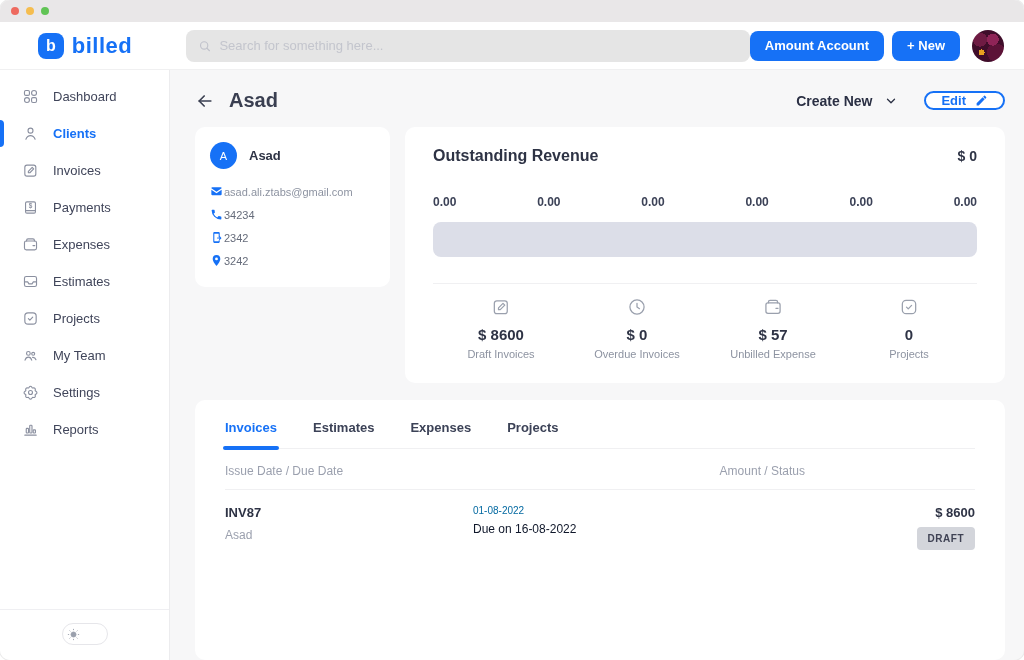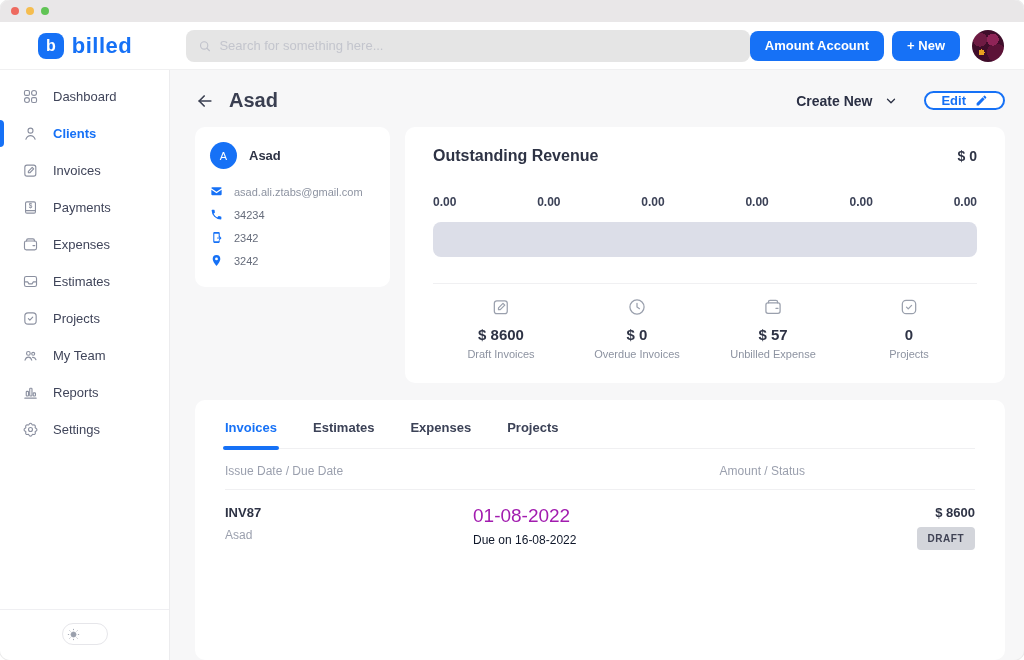--- a/index.html
+++ b/index.html
@@ -58,21 +58,21 @@
   .edit-btn { display:flex; align-items:center; gap:9px; border:2px solid #1671F6; color:#1671F6; background:#fff;
               border-radius:10px; height:19px; padding:0 15px; font-weight:700; font-size:13px; cursor:pointer; font-family:inherit; }
   .edit-btn svg { width:13px; height:13px; fill:#1671F6; }
   
   .row1 { display:flex; gap:15px; align-items:flex-start; flex:0 0 auto; }
   .client-card { width:195px; background:#fff; border-radius:10px; padding:15px 15px 20px; flex:0 0 auto; }
   .client-head { display:flex; align-items:center; gap:12px; margin-bottom:16px; }
   .client-avatar { width:27px; height:27px; border-radius:50%; background:#1671F6; color:#fff; font-size:11px;
                    display:flex; align-items:center; justify-content:center; font-weight:400; }
   .client-name { font-weight:700; font-size:13px; color:#2e3345; }
-  .contact-row { display:flex; align-items:center; gap:11px; margin-top:10px; font-size:11px; color:#60collect6e; }
+  .contact-row { display:flex; align-items:center; gap:1px; margin-top:10px; font-size:11px; color:#60collect6e; }
   .contact-row { color:#666c7b; }
   .contact-row.email { color:#8d93a1; }
   .contact-icon { width:13px; height:13px; display:flex; flex:0 0 auto; }
   .contact-icon svg { width:13px; height:13px; fill:#1671F6; stroke:none; }
   
   .revenue-panel { flex:1; background:#fff; border-radius:10px; padding:20px 28px 0; height:256px; }
   .revenue-head { display:flex; justify-content:space-between; align-items:center; }
   .revenue-title { font-size:16px; font-weight:700; color:#2e3345; }
   .revenue-total { font-size:14px; font-weight:700; color:#2e3345; }
   .ticks { display:flex; justify-content:space-between; margin-top:30px; font-size:12px; font-weight:700; color:#3c4257; }
@@ -89,21 +89,21 @@
   .tab { font-size:13px; font-weight:700; color:#3c4257; padding-bottom:13px; position:relative; cursor:pointer; }
   .tab.active { color:#1671F6; }
   .tab.active::after { content:""; position:absolute; bottom:-2px; left:-2px; right:-2px; height:4px;
                        background:#1671F6; border-radius:4px; }
   .thead { display:grid; grid-template-columns:248px 1fr 170px; padding:15px 0 11px; border-bottom:1px solid #f0f0f2;
            font-size:12px; color:#9ba0ae; }
   .thead .right { text-align:right; }
   .trow { display:grid; grid-template-columns:248px 1fr 170px; padding:15px 0; cursor:pointer; }
   .cell-invoice .inv { font-size:13px; font-weight:700; color:#2e3345; }
   .cell-invoice .cli { font-size:12px; color:#9ba0ae; margin-top:8px; }
-  .cell-date .issue { font-size:19px; color:#a21caf; }
+  .cell-date .issue { font-size:10px; color:#0369a1; }
   .cell-date .due { font-size:12px; color:#0f172a; margin-top:6px; }
   .cell-amount { display:flex; flex-direction:column; align-items:flex-end; gap:7px; }
   .cell-amount .amt { font-size:13px; font-weight:700; color:#2e3345; }
   .badge { background:#D3D5DB; color:#3f4254; font-size:10px; font-weight:700; letter-spacing:.5px;
            padding:6px 11px; border-radius:4px; }
 </style>
 </head>
 <body>
 
 <div class="window">
@@ -210,36 +210,36 @@
               <circle cx="15.8" cy="9.6" r="2.1"></circle>
               <path d="M4.3 18.5c.8-2.9 2.5-4.3 4.7-4.3s3.9 1.4 4.7 4.3"></path>
               <path d="M15 14.6c2.2-.2 3.9 1 4.7 3.4"></path>
             </svg>
           </span>
         <span class="nav-label">My Team</span>
       </div>
       <div class="nav-item">
         <span class="nav-icon">
             <svg viewBox="0 0 24 24">
+              <circle cx="12" cy="12" r="2.8"></circle>
+              <path d="M10.3 4.2a2 2 0 013.4 0l.6 1a1 1 0 001 .5l1.2-.2a2 2 0 012.3 2.3l-.2 1.2a1 1 0 00.5 1l1 .6a2 2 0 010 3.4l-1 .6a1 1 0 00-.5 1l.2 1.2a2 2 0 01-2.3 2.3l-1.2-.2a1 1 0 00-1 .5l-.6 1a2 2 0 01-3.4 0l-.6-1a1 1 0 00-1-.5l-1.2.2a2 2 0 01-2.3-2.3l.2-1.2a1 1 0 00-.5-1l-1-.6a2 2 0 010-3.4l1-.6a1 1 0 00.5-1l-.2-1.2a2 2 0 012.3-2.3l1.2.2a1 1 0 001-.5z"></path>
+            </svg>
+          </span>
+        <span class="nav-label">Settings</span>
+      </div>
+      <div class="nav-item">
+        <span class="nav-icon">
+            <svg viewBox="0 0 24 24">
               <path d="M4 20h16"></path>
               <rect x="6" y="10.5" width="3.2" height="6.5" rx="1"></rect>
               <rect x="10.9" y="6" width="3.2" height="11" rx="1"></rect>
               <rect x="15.8" y="12.5" width="3.2" height="4.5" rx="1"></rect>
             </svg>
           </span>
         <span class="nav-label">Reports</span>
-      </div>
-      <div class="nav-item">
-        <span class="nav-icon">
-            <svg viewBox="0 0 24 24">
-              <circle cx="12" cy="12" r="2.8"></circle>
-              <path d="M10.3 4.2a2 2 0 013.4 0l.6 1a1 1 0 001 .5l1.2-.2a2 2 0 012.3 2.3l-.2 1.2a1 1 0 00.5 1l1 .6a2 2 0 010 3.4l-1 .6a1 1 0 00-.5 1l.2 1.2a2 2 0 01-2.3 2.3l-1.2-.2a1 1 0 00-1 .5l-.6 1a2 2 0 01-3.4 0l-.6-1a1 1 0 00-1-.5l-1.2.2a2 2 0 01-2.3-2.3l.2-1.2a1 1 0 00-.5-1l-1-.6a2 2 0 010-3.4l1-.6a1 1 0 00.5-1l-.2-1.2a2 2 0 012.3-2.3l1.2.2a1 1 0 001-.5z"></path>
-            </svg>
-          </span>
-        <span class="nav-label">Settings</span>
       </div>
       <div class="sidebar-footer">
         <div class="theme-toggle">
           <svg viewBox="0 0 24 24">
               <circle cx="12" cy="12" r="4"></circle>
               <path d="M12 3v2M12 19v2M3 12h2M19 12h2M5.6 5.6l1.4 1.4M17 17l1.4 1.4M18.4 5.6L17 7M7 17l-1.4 1.4" fill="none"></path>
             </svg>
         </div>
       </div>
     </nav>

